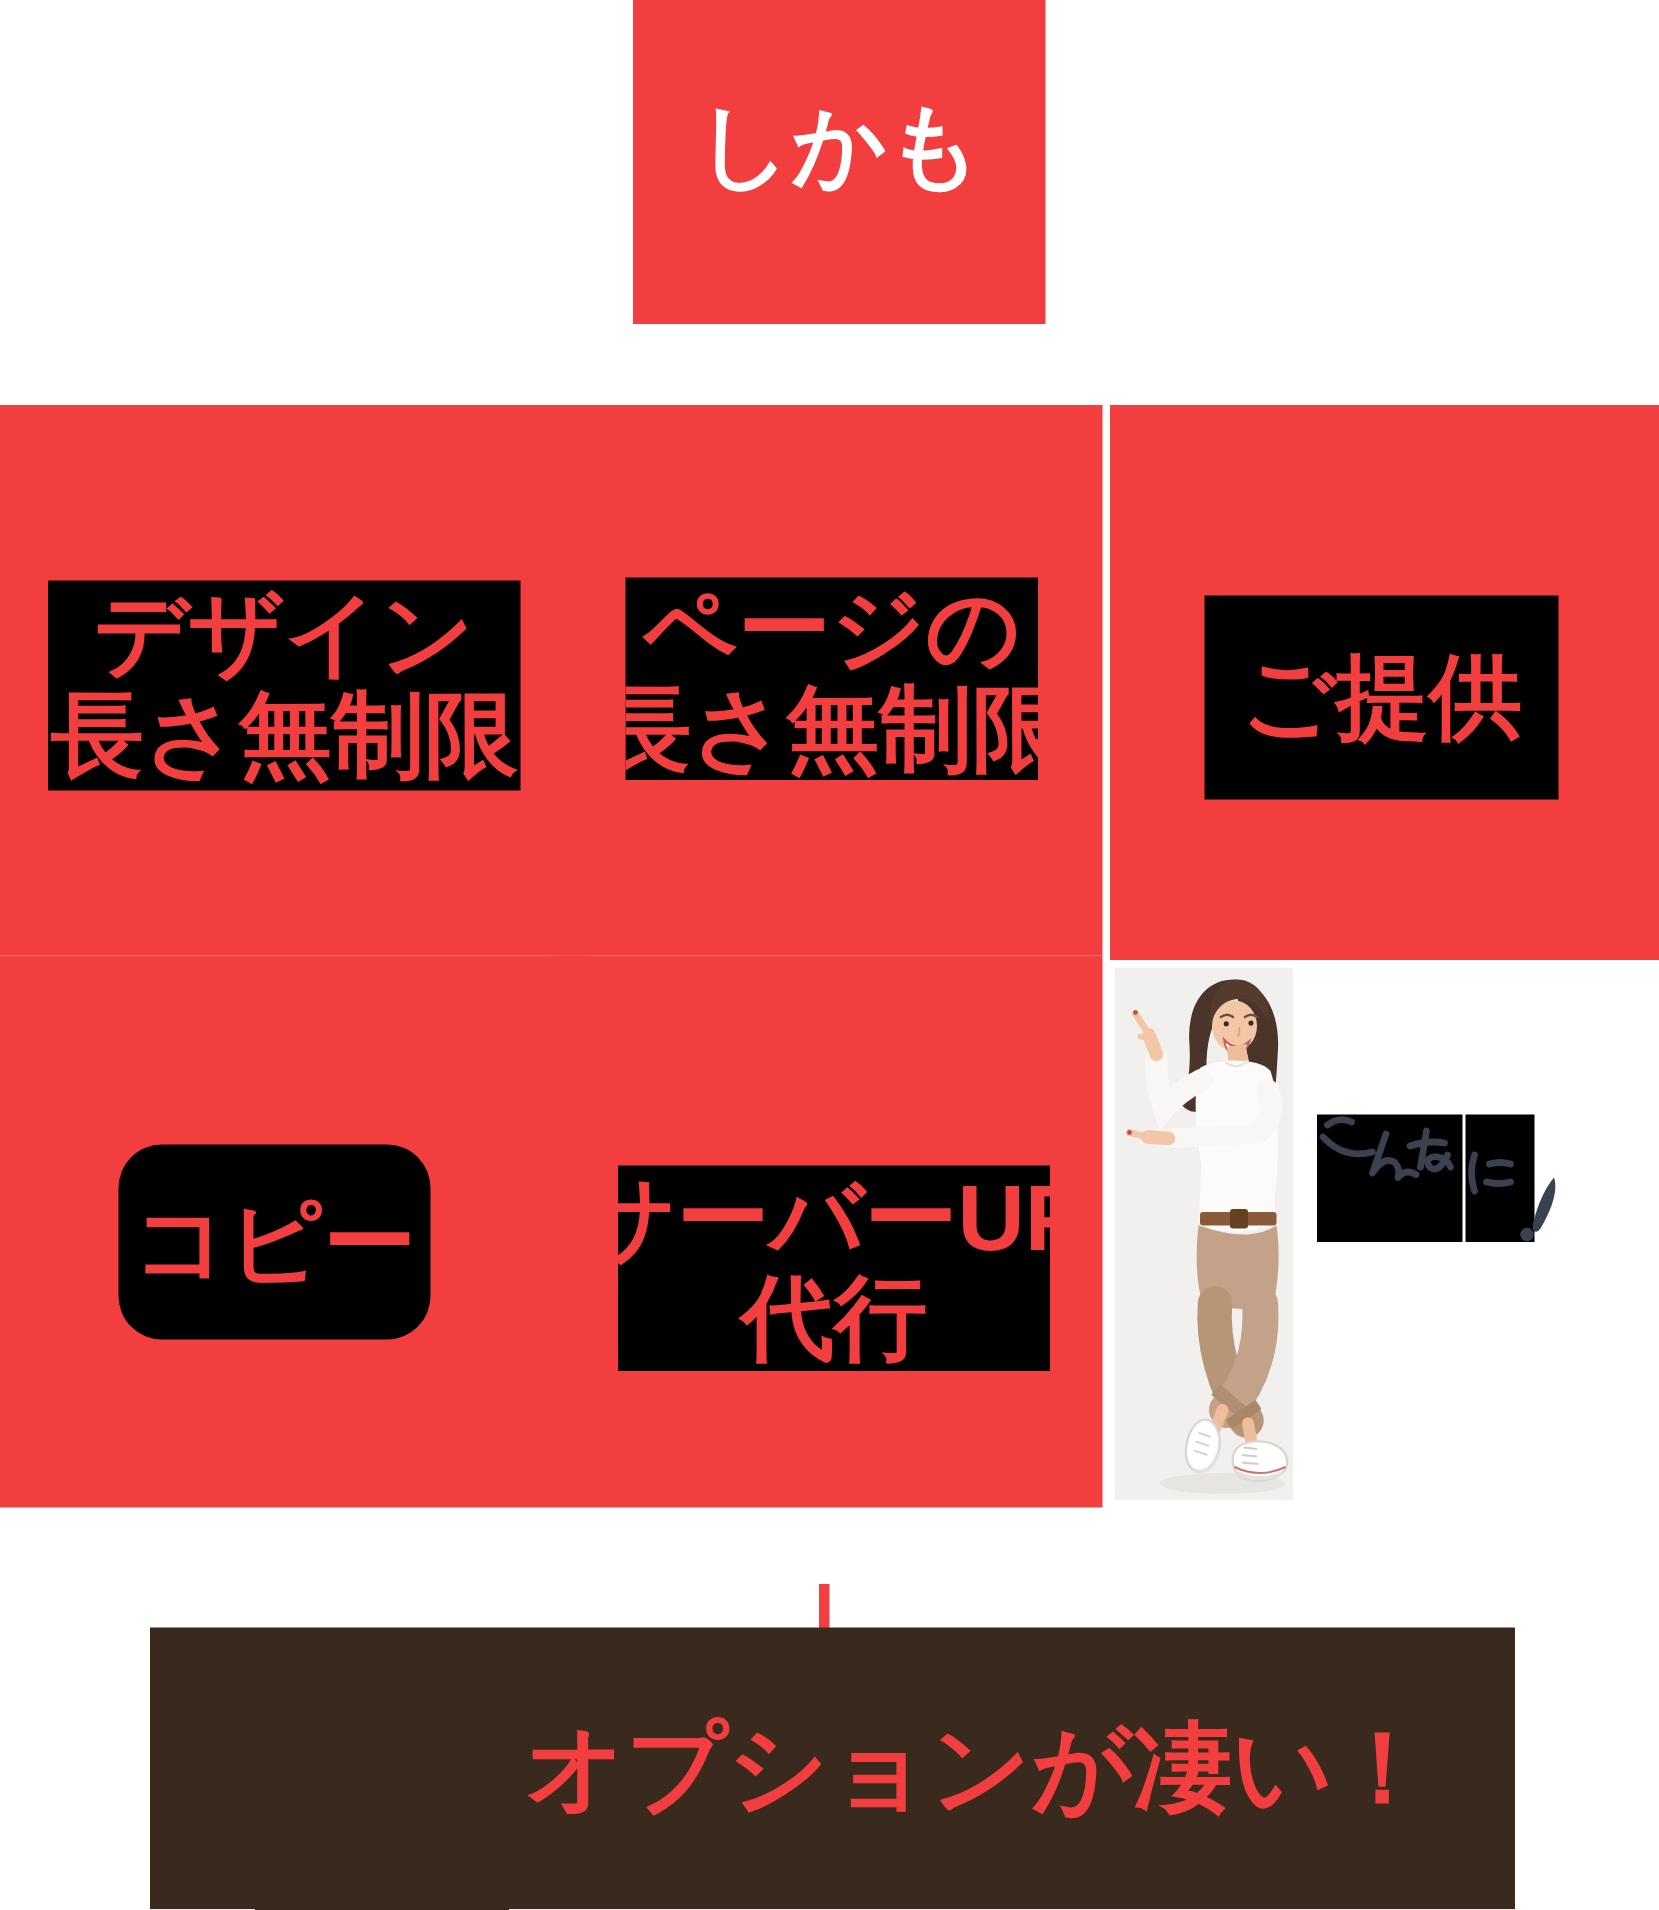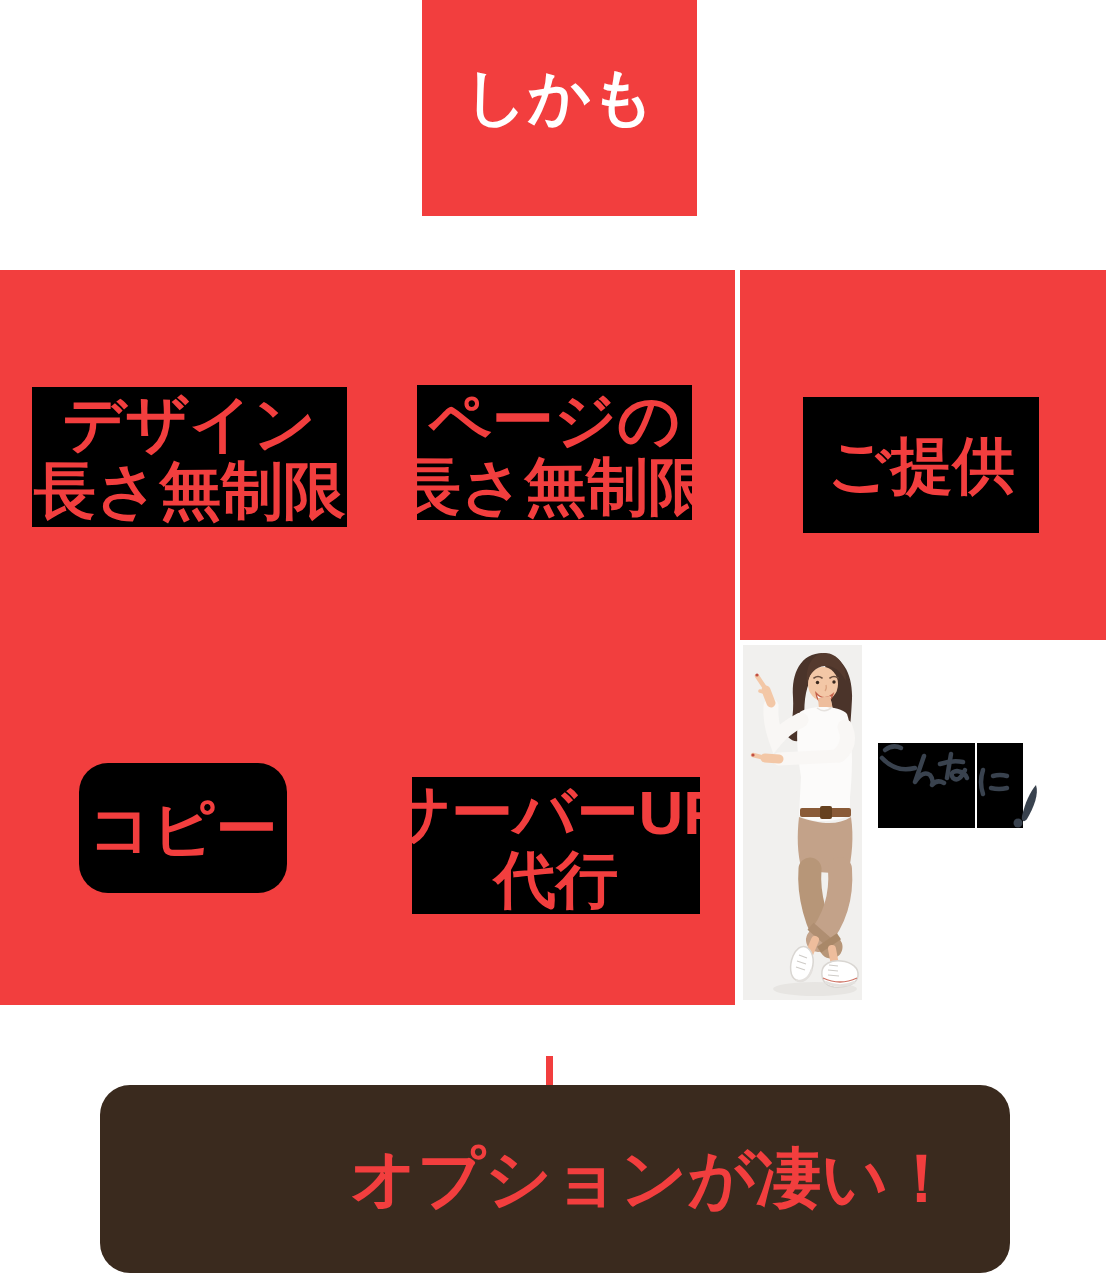--- a/index.html
+++ b/index.html
@@ -42,21 +42,21 @@
   
   .photo{left:743px;top:645px;width:119px;height:355px;}
   .photo svg{display:block;}
   
   .callout{left:870px;top:735px;width:180px;height:125px;}
   .sr-text{position:absolute;left:0;top:0;opacity:0;font-size:2px;pointer-events:none;}
   
   .connector{left:546px;top:1056px;width:7px;height:56px;background:var(--red);}
   .footer{
     left:100px;top:1085px;width:910px;height:188px;background:var(--brown);
-    display:flex;align-items:center;box-sizing:border-box;padding-left:250px;border-radius:30px;
+    display:flex;align-items:center;box-sizing:border-box;padding-left:250px;
   }
   .footer-label{color:var(--red);font-size:66px;font-weight:700;white-space:nowrap;}
 </style>
 </head>
 <body>
 
 <div class="stage">
 
   <div class="abs banner">
     <div class="banner-label">しかも</div>

